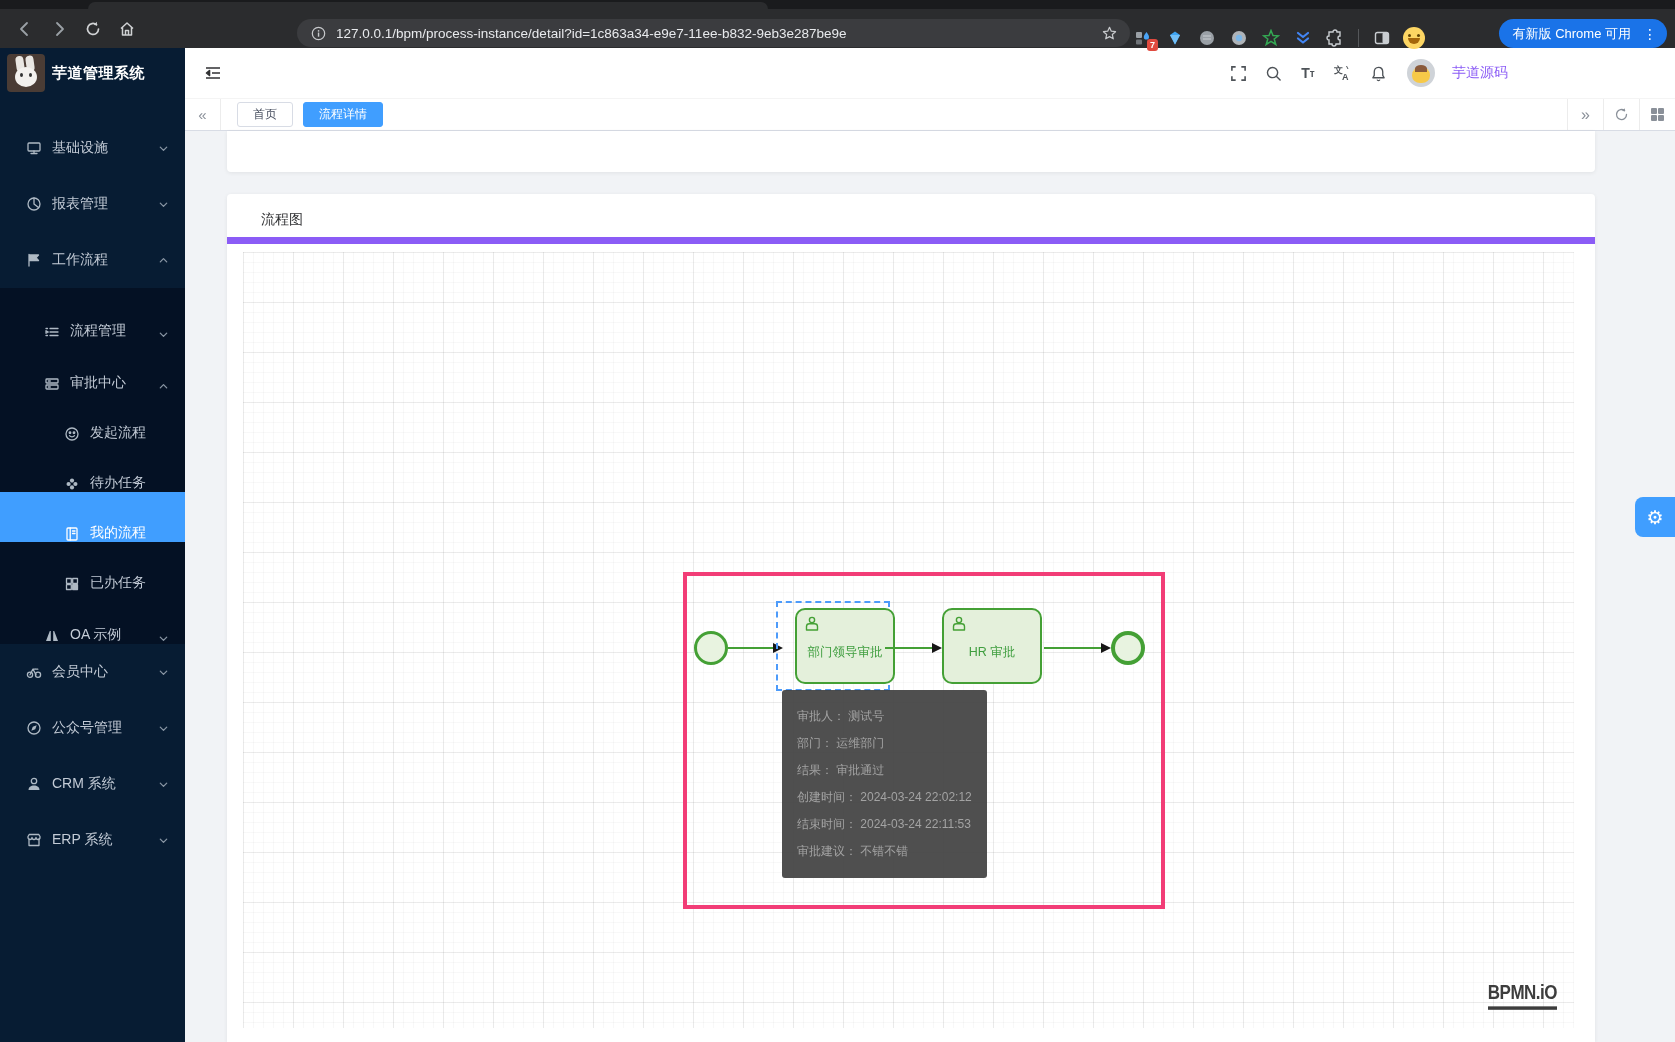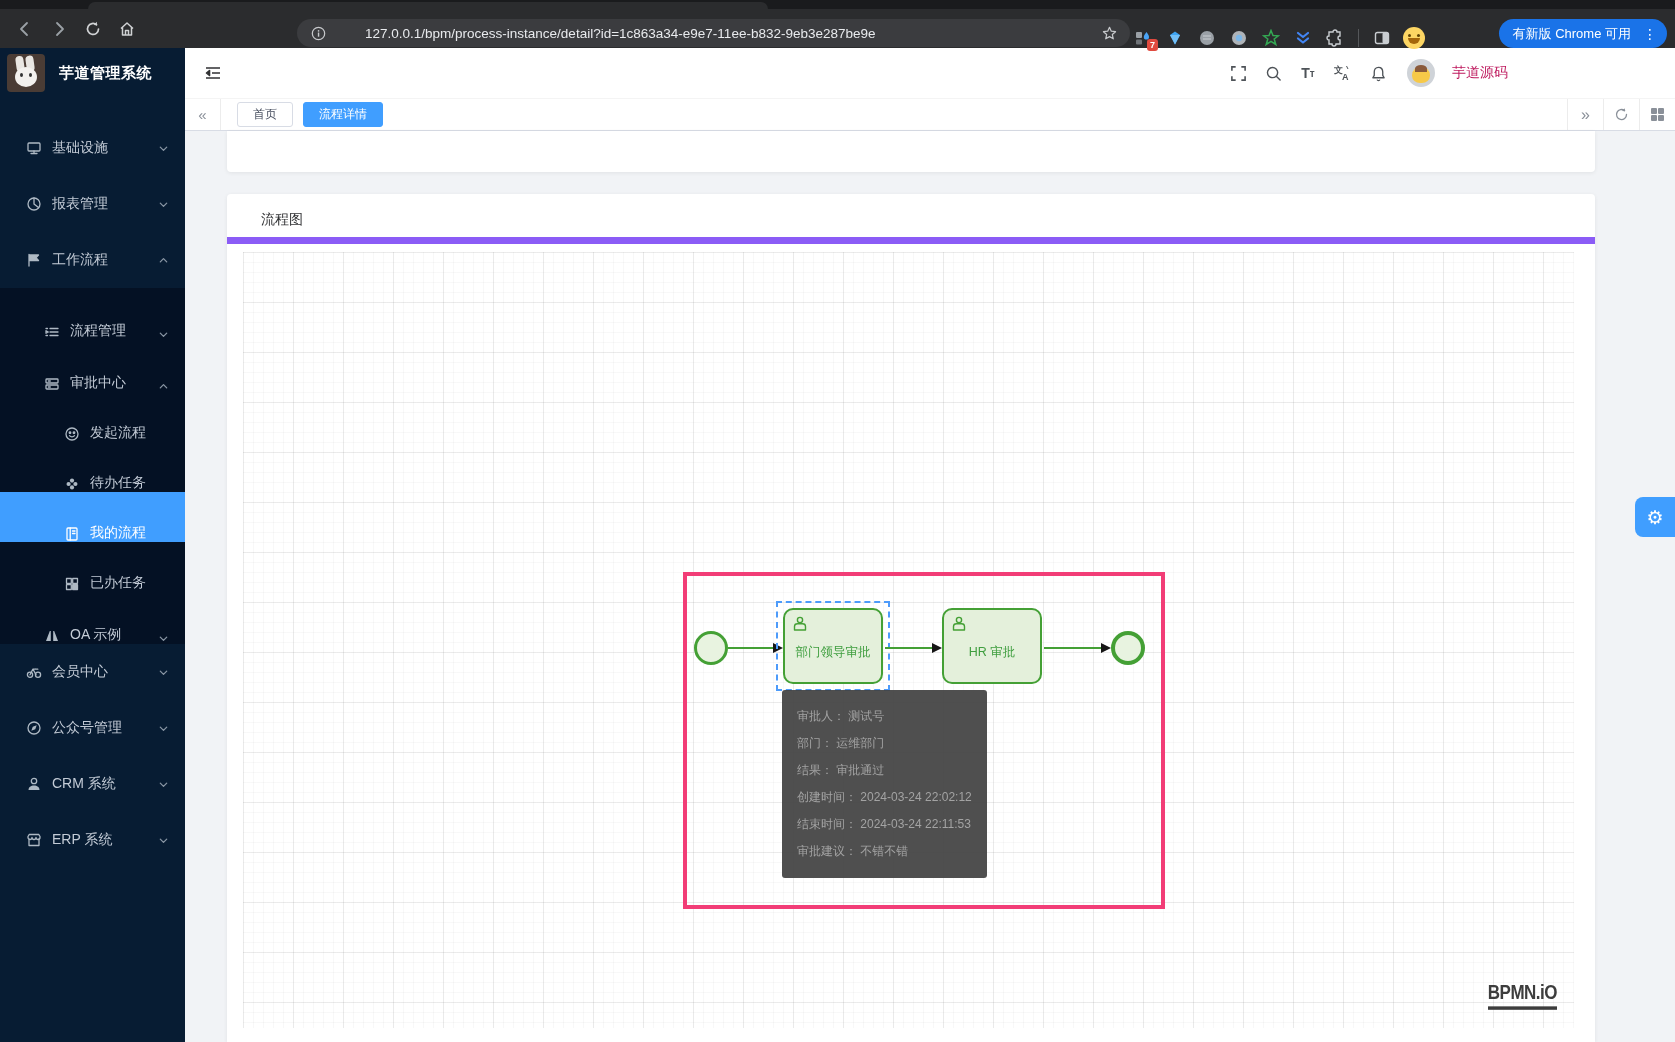--- a/index.html
+++ b/index.html
@@ -6,38 +6,38 @@
   html,body { width:1675px; height:1042px; overflow:hidden; font-family:"Liberation Sans","DejaVu Sans",sans-serif; background:#f1f3f6; }
   body { position:relative; }
 
   
   #browser { position:absolute; left:0; top:0; width:1675px; height:48px; background:#1a1b1d; z-index:50; }
   #browser .tabstrip { position:absolute; left:0; top:0; width:100%; height:9px; background:#1a1b1d; }
   #browser .active-tab-top { position:absolute; left:88px; top:2px; width:680px; height:7px; background:#2b2c2e; border-radius:8px 8px 0 0; }
   #browser .toolbar { position:absolute; left:0; top:9px; width:100%; height:39px; background:#2b2c2e; display:flex; align-items:center; }
   .nav-btn { width:34px; height:34px; display:flex; align-items:center; justify-content:center; border-radius:50%; flex:0 0 auto; }
   .nav-btn svg { display:block; }
-  #url-pill { position:absolute; left:297px; top:10px; width:833px; height:28px; background:#3b3c3f; border-radius:14px; display:flex; align-items:center; padding:0 12px 0 14px;gap:29px; }
+  #url-pill { position:absolute; left:297px; top:10px; width:833px; height:28px; background:#3b3c3f; border-radius:14px; display:flex; align-items:center; padding:0 12px 0 14px; }
   #url-text { color:#e8eaed; font-size:13.5px; margin-left:10px; white-space:nowrap; overflow:hidden; flex:1; }
   .ext-row { position:absolute; top:9px; height:39px; left:1132px; display:flex; align-items:center; gap:10px; }
   .ext-icon { position:relative; width:22px; height:22px; display:flex; align-items:center; justify-content:center; }
   .ext-badge { position:absolute; right:-4px; bottom:-2px; background:#e04a3f; color:#fff; font-size:9px; line-height:12px; padding:0 3px; border-radius:3px; font-weight:bold; }
   .vdivider { width:1px; height:18px; background:#55575a; margin:0 2px; }
   #update-pill { position:absolute; right:8px; top:10px; height:29px; background:#1a73e8; border-radius:15px; color:#fff; font-size:13px; display:flex; align-items:center; padding:0 6px 0 14px; gap:8px; }
   #update-pill .kebab { font-size:14px; letter-spacing:0; line-height:1; padding:0 4px; }
   .emoji-face { width:22px; height:22px; border-radius:50%; background:#fdd663; position:relative; }
   .emoji-face::before { content:""; position:absolute; left:5px; top:7px; width:3px; height:3px; border-radius:50%; background:#5f4305; box-shadow:9px 0 0 #5f4305; }
   .emoji-face::after { content:""; position:absolute; left:5px; top:11px; width:12px; height:6px; border-radius:0 0 10px 10px; background:#a4660a; }
 
   
   #app { position:absolute; left:0; top:48px; width:1675px; height:994px; display:flex; }
 
   
   #sidebar { width:185px; height:100%; background:#071c33; flex:0 0 auto; overflow:hidden; }
-  #logo-row { height:50px; display:flex; align-items:center; padding-left:7px; gap:14px; }
+  #logo-row { height:50px; display:flex; align-items:center; padding-left:7px; gap:7px; }
   #logo-img { width:38px; height:38px; border-radius:4px; background:#4a3c35; position:relative; overflow:hidden; }
   #logo-img .bunny-ear { position:absolute; width:8px; height:16px; background:#e9e6e2; border-radius:4px; top:2px; left:9px; transform:rotate(-8deg); box-shadow:10px 1px 0 #e9e6e2; }
   #logo-img .bunny-face { position:absolute; width:22px; height:20px; background:#f3f1ee; border-radius:50%; left:8px; top:13px; }
   #logo-img .bunny-eye { position:absolute; width:3px; height:4px; background:#333; border-radius:50%; left:13px; top:19px; box-shadow:9px 0 0 #333; }
   #logo-title { color:#fff; font-size:15px; font-weight:bold; letter-spacing:0.5px; }
   #menu { padding-top:22px; }
   .menu-item { position:relative; display:flex; align-items:center; color:#c3cbd6; font-size:14px; cursor:pointer; }
   .menu-item .mi-icon { width:16px; height:16px; margin-right:10px; color:#aeb9c4; flex:0 0 auto; display:flex; }
   .menu-item .mi-icon svg { width:16px; height:16px; }
   .menu-item .chev { position:absolute; right:16px; color:#8a97a5; display:flex; }
@@ -51,21 +51,21 @@
   
   #main { flex:1; display:flex; flex-direction:column; min-width:0; }
   #topbar { height:50px; background:#fff; position:relative; flex:0 0 auto; }
   #fold-btn { position:absolute; left:16px; top:13px; width:24px; height:24px; display:flex; align-items:center; justify-content:center; color:#303133; }
   #topbar-right { position:absolute; right:167px; top:0; height:50px; display:flex; align-items:center; gap:15px; }
   .tb-icon { width:20px; height:20px; display:flex; align-items:center; justify-content:center; color:#4e5358; }
   .tb-icon svg { display:block; }
   #avatar { width:28px; height:28px; border-radius:50%; background:#cfd3d8; position:relative; overflow:hidden; margin-left:4px; }
   #avatar::before { content:""; position:absolute; left:5px; top:8px; width:18px; height:16px; background:#f7c948; border-radius:50% 50% 45% 45%; }
   #avatar::after { content:""; position:absolute; left:8px; top:6px; width:12px; height:7px; background:#8a5a3b; border-radius:50% 50% 0 0; }
-  #username { font-size:14px; color:#be185d; margin-left:2px; }
+  #username { font-size:14px; color:#8b5cf6; margin-left:2px; }
 
   
   #tabbar { height:33px; background:#fff; border-bottom:1px solid #d8dce5; border-top:1px solid #f4f4f4; position:relative; display:flex; align-items:center; flex:0 0 auto; }
   .tab-nav-cell { width:36px; height:100%; display:flex; align-items:center; justify-content:center; color:#8a9099; font-size:15px; flex:0 0 auto; }
   .tab-nav-cell.left { border-right:1px solid #ececec; }
   .page-tab { margin-left:16px; height:25px; padding:0 15px; display:flex; align-items:center; font-size:12px; border:1px solid #d8dce5; border-radius:3px; color:#495060; background:#fff; }
   .page-tab.active { background:#409eff; border-color:#409eff; color:#fff; }
   #tabbar .right-cells { position:absolute; right:0; top:0; height:100%; display:flex; }
   .right-cell { width:36px; height:100%; border-left:1px solid #ececec; display:flex; align-items:center; justify-content:center; color:#8a9099; }
   .grid-glyph { width:13px; height:13px; display:grid; grid-template-columns:6px 6px; grid-template-rows:6px 6px; gap:1px; }
@@ -84,21 +84,21 @@
       linear-gradient(rgba(60,60,60,0.07) 1px, transparent 1px),
       linear-gradient(90deg, rgba(60,60,60,0.07) 1px, transparent 1px),
       linear-gradient(rgba(60,60,60,0.035) 1px, transparent 1px),
       linear-gradient(90deg, rgba(60,60,60,0.035) 1px, transparent 1px);
     background-size:50px 50px, 50px 50px, 10px 10px, 10px 10px; }
   #pink-box { position:absolute; left:440px; top:320px; width:482px; height:337px; border:4px solid #f23d77; }
   .bpmn-event { position:absolute; width:34px; height:34px; border-radius:50%; background:#e8f3e0; border:3px solid #44a035; }
   #start-event { left:451px; top:379px; }
   #end-event { left:868px; top:379px; border-width:4px; }
   .bpmn-task { position:absolute; width:100px; height:76px; border:2px solid #44a035; border-radius:10px; background:#e4f0db; }
-  #task-1 { left:540px; top:356px; }
+  #task-1 { left:552px; top:356px; }
   #task-2 { left:699px; top:356px; }
   .task-label { position:absolute; left:0; right:0; top:34px; text-align:center; font-size:12.5px; color:#3f9e3f; }
   .task-user-icon { position:absolute; left:6px; top:5px; color:#44a035; }
   #select-box { position:absolute; left:533px; top:349px; width:114px; height:90px; border:2px dashed #4d9bfa; }
   .flow-line { position:absolute; height:2px; background:#44a035; top:395px; }
   #flow-1 { left:485px; width:46px; }
   #flow-2 { left:642px; width:48px; }
   #flow-3 { left:801px; width:58px; }
   .flow-arrow { position:absolute; width:0; height:0; border-top:5px solid transparent; border-bottom:5px solid transparent; border-left:10px solid #161616; top:391px; }
   #arrow-1 { left:530px; } #arrow-2 { left:689px; } #arrow-3 { left:858px; }

